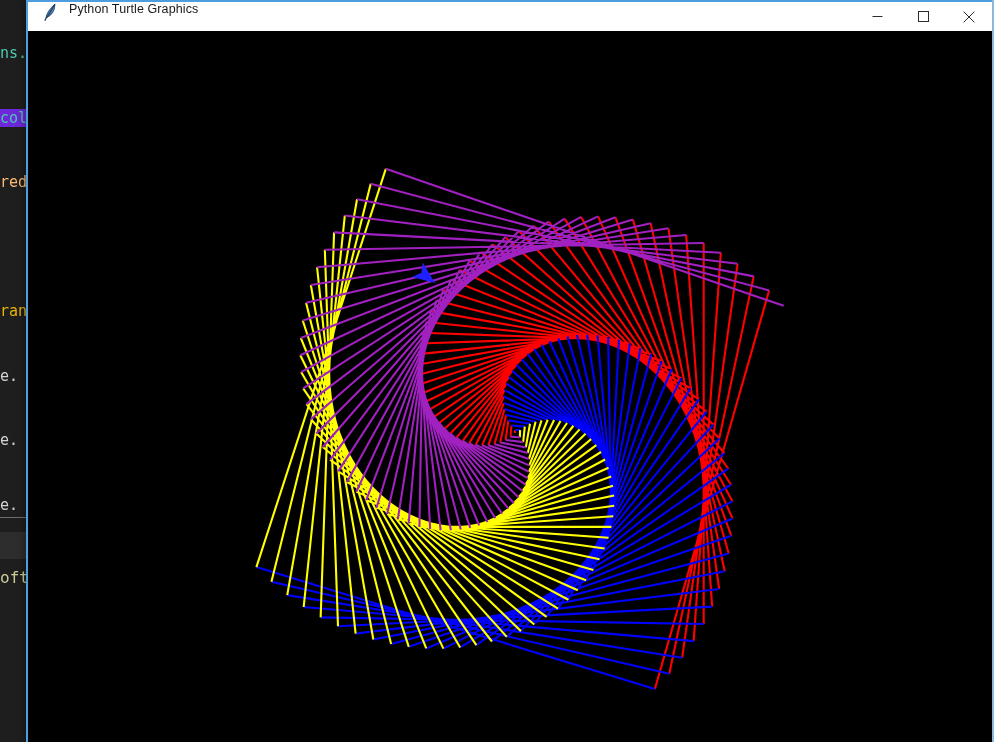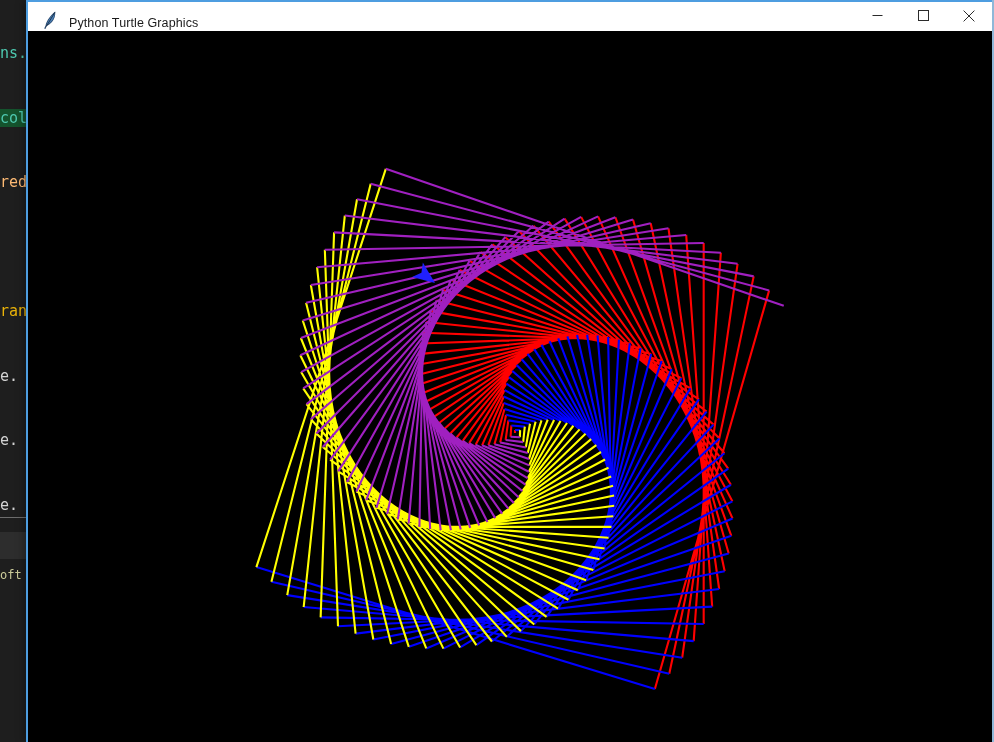--- a/index.html
+++ b/index.html
@@ -32,21 +32,21 @@
     font-size: 15px;
     line-height: 21.5px;
     white-space: pre;
     color: #d4d4d4;
   }
   #editor-code .ln { display: block; height: 21.5px; }
   .tk-cyan   { color: #4ec9b0; }
   .tk-blue   { color: #fdba74; }
   .tk-green  { color: #eab308; }
   .tk-white  { color: #d4d4d4; }
-  .tk-sel    { background: #14532d; }
+  .tk-sel    { background: #6d28d9; }
 
   #editor-panel-divider {
     position: absolute;
     left: 0; top: 517px;
     width: 30px; height: 1px;
     background: #6d6d6d;
   }
   #editor-panel {
     position: absolute;
     left: 0; top: 518px;
@@ -57,21 +57,21 @@
     position: absolute;
     left: 0; top: 532px;
     width: 30px; height: 27px;
     background: #2d2d2d;
   }
   #terminal-text {
     position: absolute;
     left: 0; top: 568px;
     width: 30px;
     font-family: "DejaVu Sans Mono", "Liberation Mono", monospace;
-    font-size: 12px;
+    font-size: 16px;
     color: #cccc99;
     white-space: pre;
   }
 
   
   #turtle-window {
     position: absolute;
     left: 26px; top: 0px;
     width: 968px; height: 742px;
     background: #ffffff;
@@ -85,21 +85,21 @@
     left: 0; top: 0;
     width: 100%; height: 2px;
     background: #4d9de0;
   }
   #titlebar {
     position: absolute;
     left: 0; top: 2px;
     width: 100%; height: 28px;
     background: #ffffff;
     display: flex;
-    align-items: flex-end;
+    align-items: flex-start;
   }
   #app-icon {
     width: 18px; height: 20px;
     margin-left: 14px;
     margin-right: 9px;
     flex: 0 0 auto;
   }
   #window-title {
     font-size: 12.5px;
     color: #1a1a1a;

